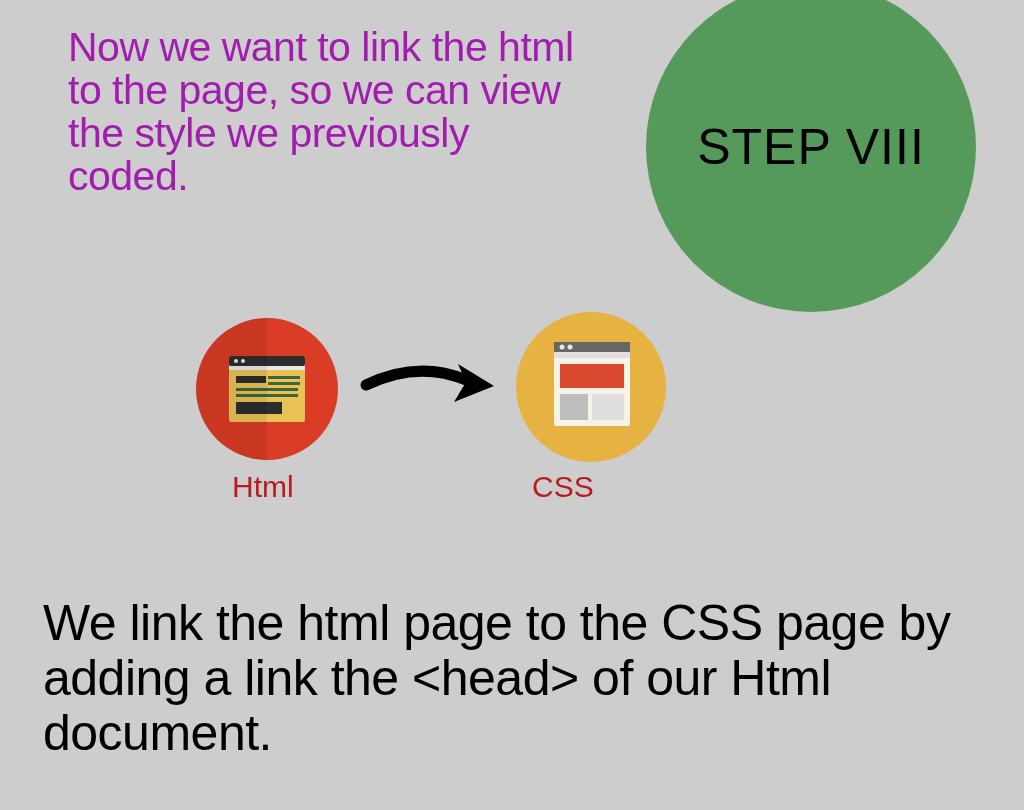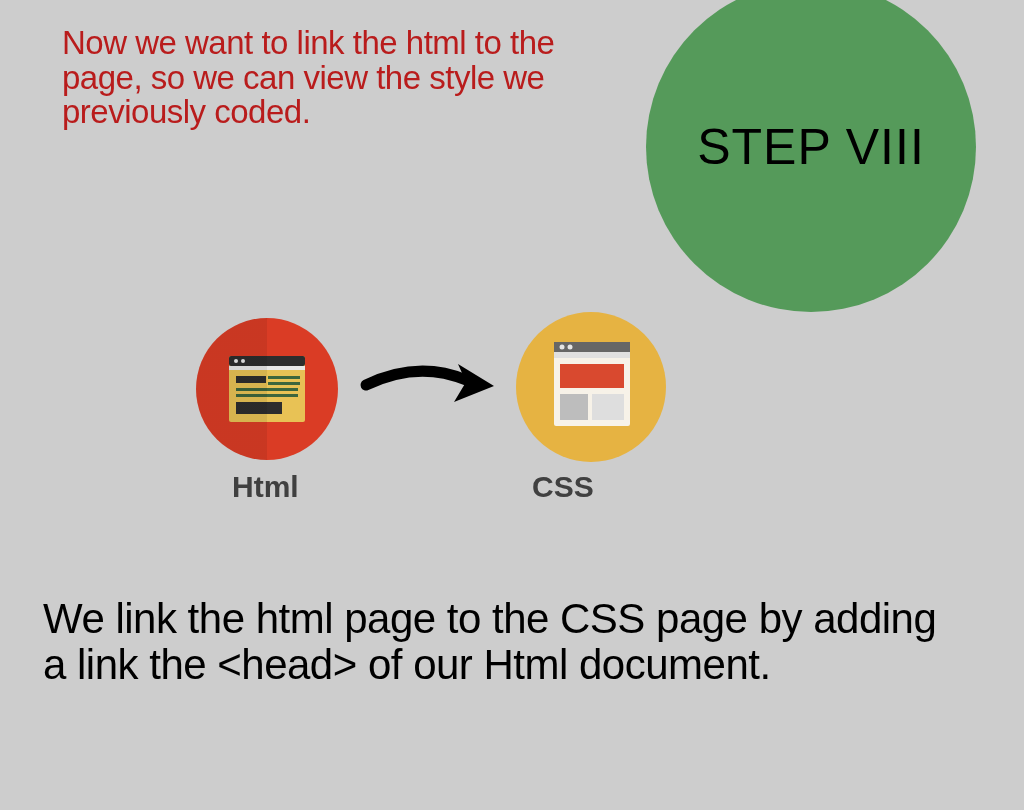--- a/index.html
+++ b/index.html
@@ -8,26 +8,26 @@
       height: 810px;
       background: #cdcdcd;
       font-family: "Helvetica Neue", Helvetica, Arial, sans-serif;
       position: relative;
       overflow: hidden;
     }
     .stage { position: relative; width: 100%; height: 100%; }
 
     .top-text {
       position: absolute;
-      left: 62px;
+      left: 68px;
       top: 26px;
       width: 510px;
-      font-size: 33px;
+      font-size: 41px;
       line-height: 1.05;
-      color: #b91c1c;
+      color: #a21caf;
       letter-spacing: -0.5px;
     }
 
     .step-badge {
       position: absolute;
       left: 646px;
       top: -18px;
       width: 330px;
       height: 330px;
       border-radius: 50%;
@@ -76,40 +76,39 @@
       top: -6px;
       width: 150px;
       height: 150px;
       background: #e6b342;
     }
 
     .icon-label {
       position: absolute;
       top: 152px;
       font-size: 30px;
-      color: #404040;
-      font-weight: bold;
+      color: #b91c1c;
     }
     .html-label { left: 46px; }
     .css-label  { left: 346px; }
 
     .arrow {
       position: absolute;
       left: 172px;
       top: 34px;
       width: 140px;
       height: 66px;
     }
 
     .bottom-text {
       position: absolute;
       left: 43px;
       top: 596px;
       width: 920px;
-      font-size: 42px;
+      font-size: 50px;
       line-height: 1.1;
       color: #000;
       letter-spacing: -0.5px;
     }
   </style>
 </head>
 <body>
 
 <div class="stage">
 

